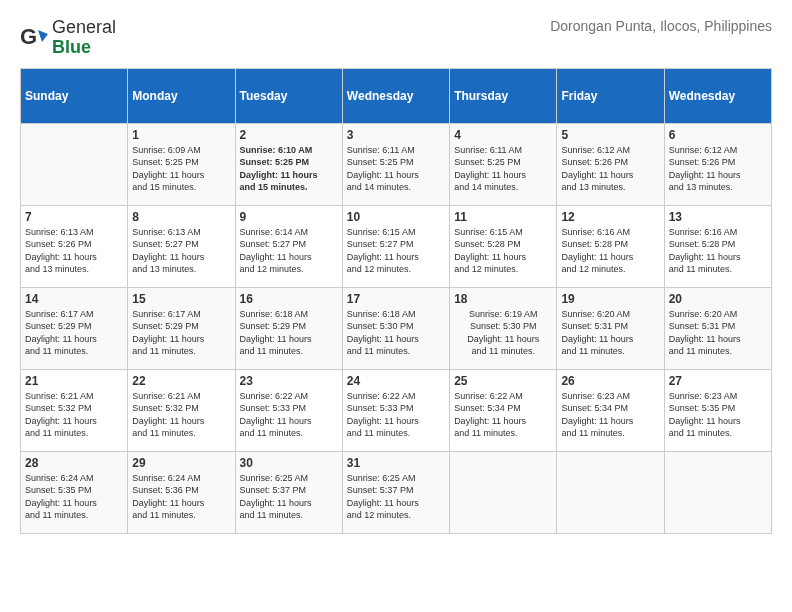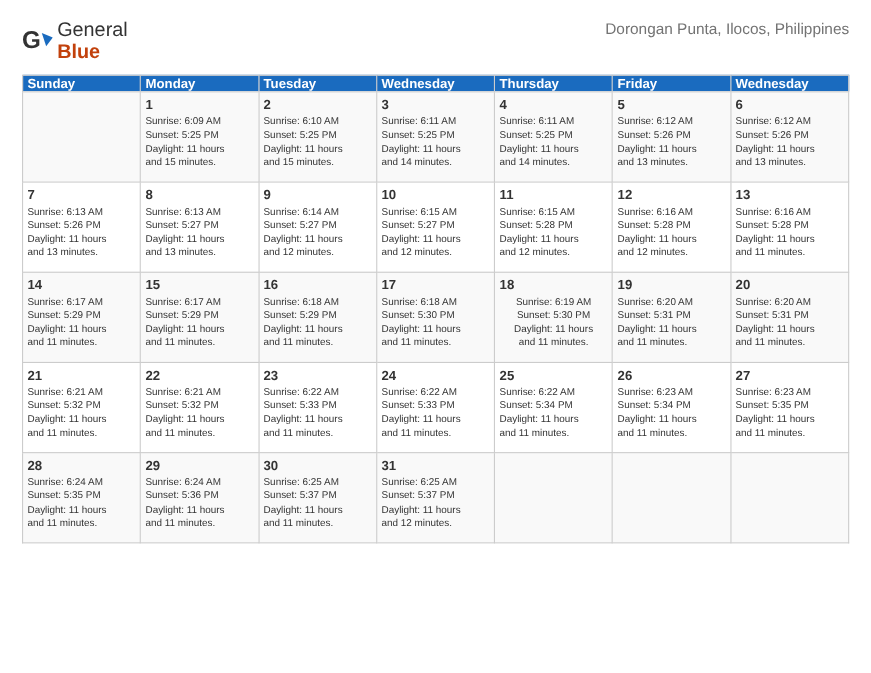--- a/index.html
+++ b/index.html
@@ -31,21 +31,21 @@
       line-height: 1.1;
     }
     .logo-general {
       font-size: 18px;
       font-weight: normal;
       color: #333;
     }
     .logo-blue {
       font-size: 18px;
       font-weight: bold;
-      color: #c2410c;
+      color: #15803d;
     }
     .logo-icon {
       width: 28px;
       height: 28px;
       margin-right: 4px;
     }
     .title-section {
       text-align: right;
     }
     .month-year {
@@ -60,21 +60,21 @@
     .calendar {
       width: 100%;
       border-collapse: collapse;
       table-layout: fixed;
     }
     .calendar thead th {
       background-color: #1a6bbf;
       color: #fff;
       font-size: 12px;
       font-weight: bold;
-      padding: 0 4px;
+      padding: 20px 4px;
       text-align: left;
       border: 1px solid #ccc;
     }
     .calendar tbody td {
       border: 1px solid #ccc;
       vertical-align: top;
       padding: 4px 4px 4px 4px;
       font-size: 9.5px;
       color: #333;
       background: #fff;
@@ -138,21 +138,21 @@
           <td class="empty-cell"></td>
           <td>
             <span class="day-num">1</span>
             <div class="cell-text" style="white-space: pre-line;">Sunrise: 6:09 AM
 Sunset: 5:25 PM
 Daylight: 11 hours
 and 15 minutes.</div>
           </td>
           <td>
             <span class="day-num">2</span>
-            <div class="cell-text" style="white-space: pre-line;">Sunrise: 6:10 AM
+            <div class="cell-text" style="white-space: pre-line; font-weight: bold;">Sunrise: 6:10 AM
 Sunset: 5:25 PM
 Daylight: 11 hours
 and 15 minutes.</div>
           </td>
           <td>
             <span class="day-num">3</span>
             <div class="cell-text" style="white-space: pre-line;">Sunrise: 6:11 AM
 Sunset: 5:25 PM
 Daylight: 11 hours
 and 14 minutes.</div>

